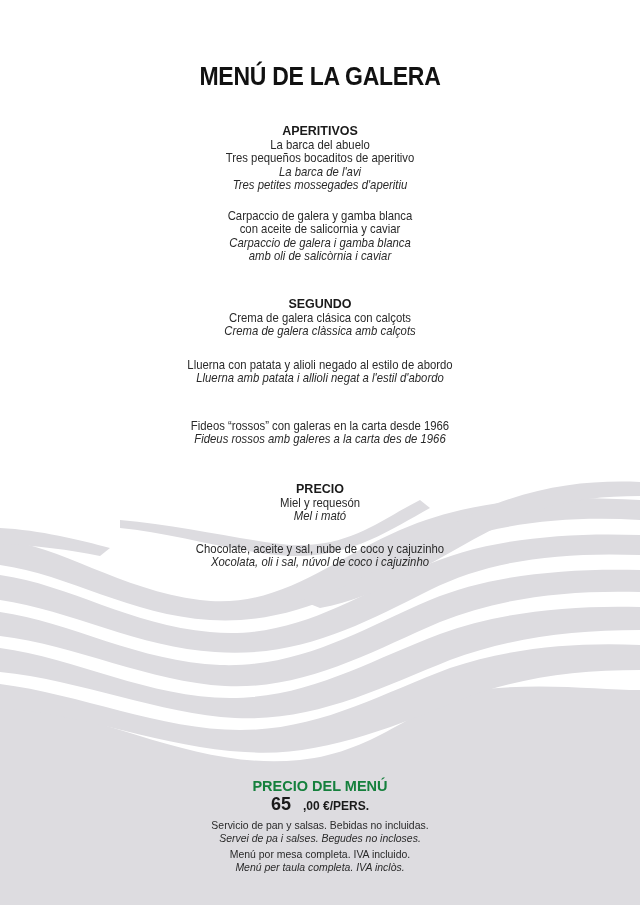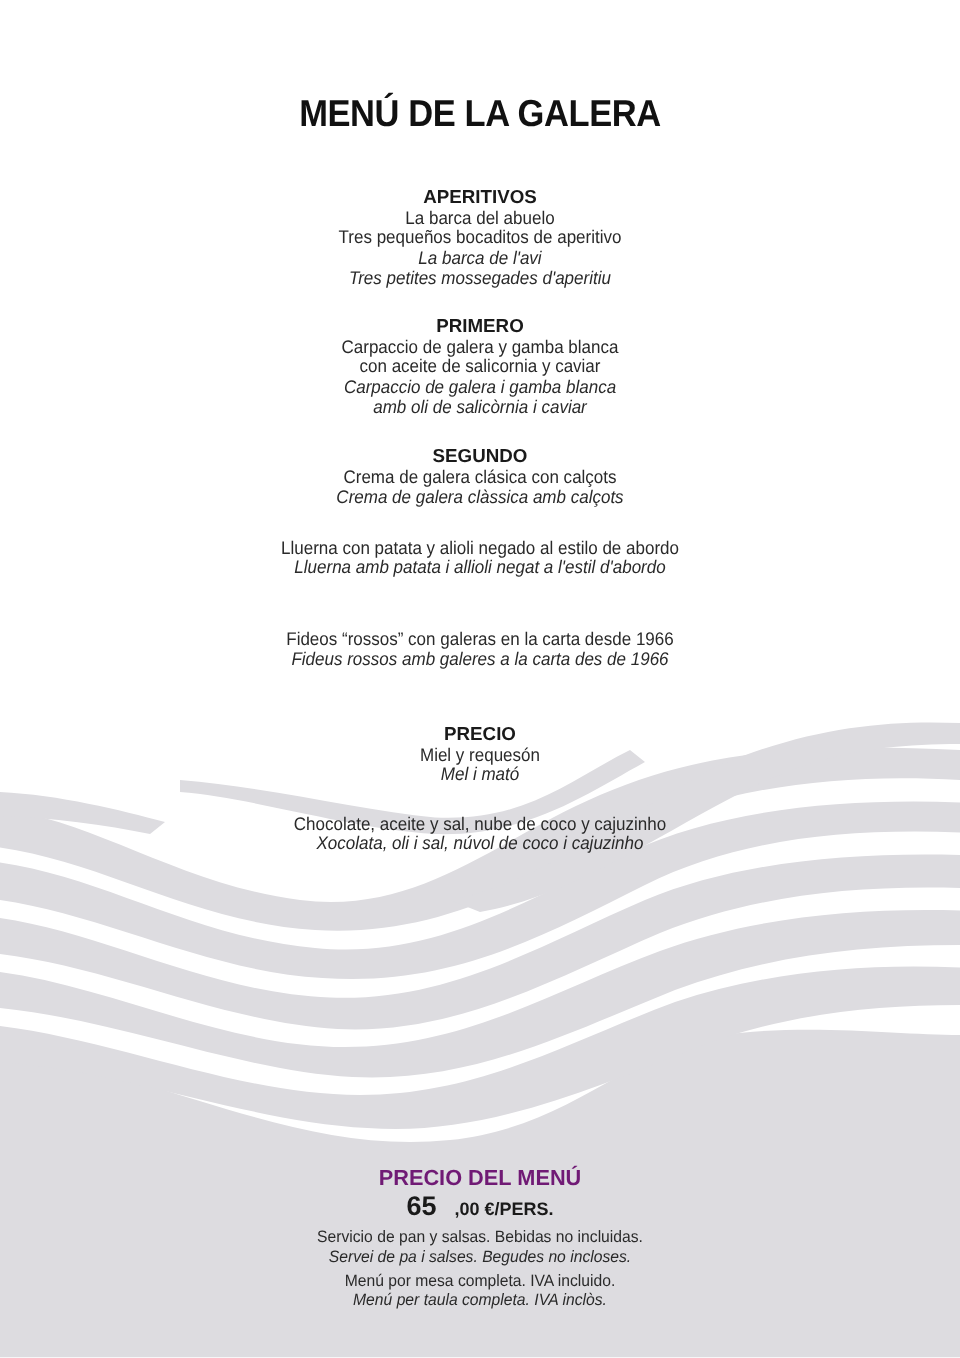--- a/index.html
+++ b/index.html
@@ -69,21 +69,21 @@
     .price-block {
       position: absolute;
       left: 0;
       width: 640px;
       top: 778px;
       text-align: center;
     }
     .price-title {
       font-size: 14.5px;
       font-weight: bold;
-      color: #701a75;
+      color: #15803d;
       line-height: 17px;
     }
     .price-amount {
       font-weight: bold;
       color: #1a1a1a;
       line-height: 19px;
       margin-bottom: 3px;
     }
     .price-big {
       font-size: 18px;
@@ -132,21 +132,20 @@
 
   <div class="section" style="top:124px">
     <div class="section-title">APERITIVOS</div>
     <div class="line">La barca del abuelo</div>
     <div class="line">Tres pequeños bocaditos de aperitivo</div>
     <div class="line it">La barca de l'avi</div>
     <div class="line it">Tres petites mossegades d'aperitiu</div>
   </div>
 
   <div class="section" style="top:210px">
-    <div class="section-title">PRIMERO</div>
     <div class="line">Carpaccio de galera y gamba blanca</div>
     <div class="line">con aceite de salicornia y caviar</div>
     <div class="line it">Carpaccio de galera i gamba blanca</div>
     <div class="line it">amb oli de salicòrnia i caviar</div>
   </div>
 
   <div class="section" style="top:297px">
     <div class="section-title">SEGUNDO</div>
     <div class="line">Crema de galera clásica con calçots</div>
     <div class="line it">Crema de galera clàssica amb calçots</div>

